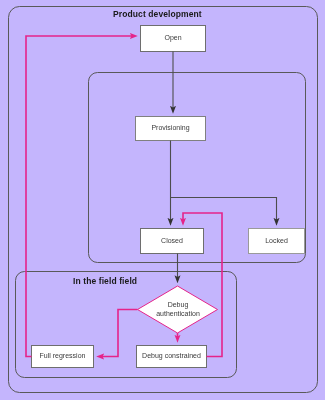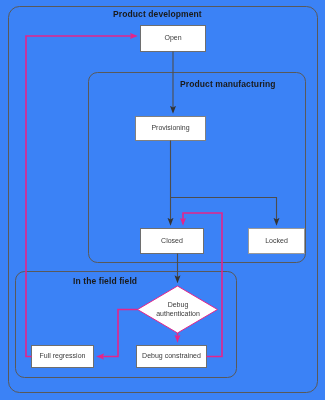--- a/index.html
+++ b/index.html
@@ -4,21 +4,21 @@
 <style>
   html, body {
     margin: 0;
     padding: 0;
     background: #ffffff;
   }
   #canvas {
     position: relative;
     width: 325px;
     height: 400px;
-    background: #3b82f6;
+    background: #c4b5fd;
     font-family: "Liberation Sans", sans-serif;
     overflow: hidden;
   }
   #canvas svg {
     position: absolute;
     left: 0;
     top: 0;
   }
   .grp-title {
     position: absolute;
@@ -84,21 +84,20 @@
 
     <path d="M137.5,309.5 L118,309.5 L118,356.5 L100,356.5" fill="none" stroke="#e5248a" stroke-width="1.6" marker-end="url(#arrow-pink)"></path>
 
     <path d="M206.5,356.5 L222,356.5 L222,213 L183,213 L183,222" fill="none" stroke="#e5248a" stroke-width="1.6" marker-end="url(#arrow-pink)"></path>
 
     <path d="M31.5,356.5 L26,356.5 L26,36 L134,36" fill="none" stroke="#e5248a" stroke-width="1.6" marker-end="url(#arrow-pink)"></path>
   </svg>
 
   <div class="grp-title" style="left:113px; top:9px;">Product development</div>
 
-  <div class="grp-title" style="left:180px; top:79px;">Product manufacturing</div>
 
   <div class="grp-title" style="left:73px; top:276px;">In the field field</div>
 
   <div class="node-label" style="left:140px; top:34px; width:66px;">Open</div>
 
   <div class="node-label" style="left:135px; top:124px; width:71px;">Provisioning</div>
 
   <div class="node-label" style="left:140px; top:237px; width:64px;">Closed</div>
 
   <div class="node-label" style="left:248px; top:237px; width:57px;">Locked</div>

